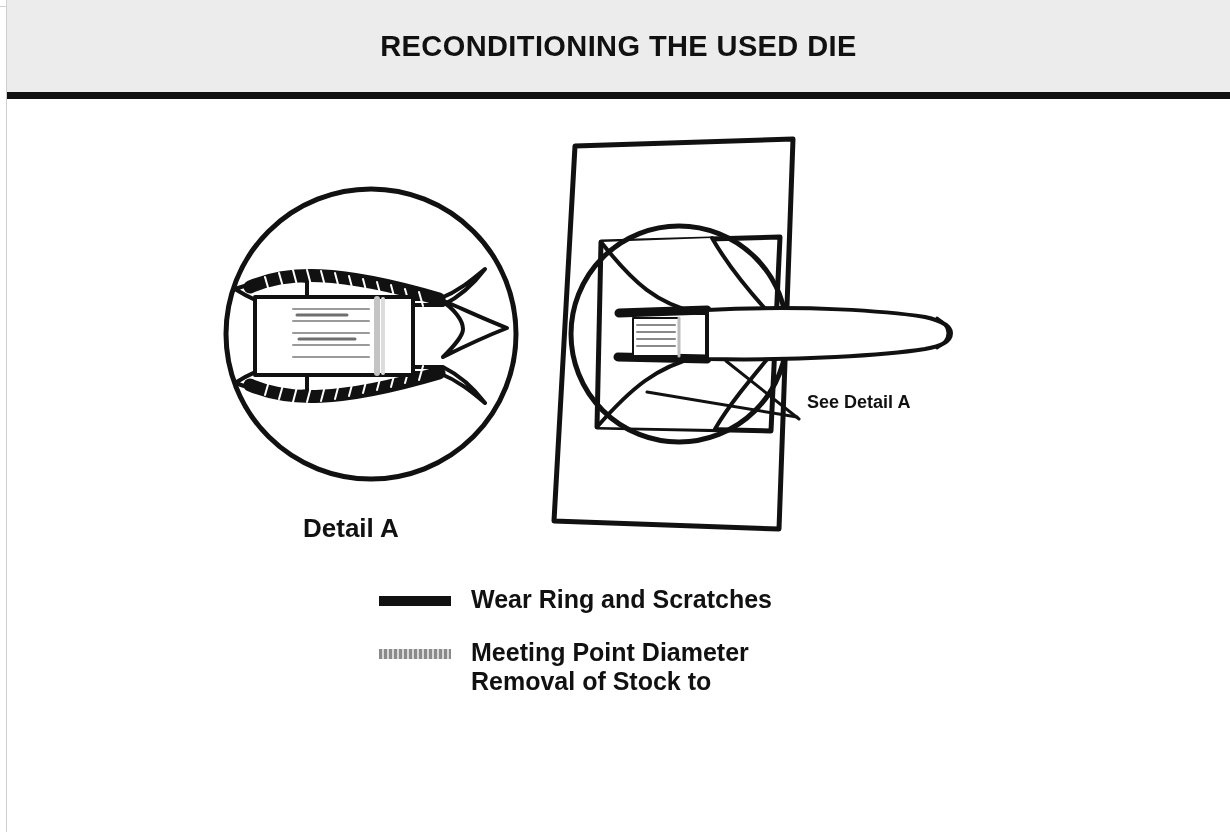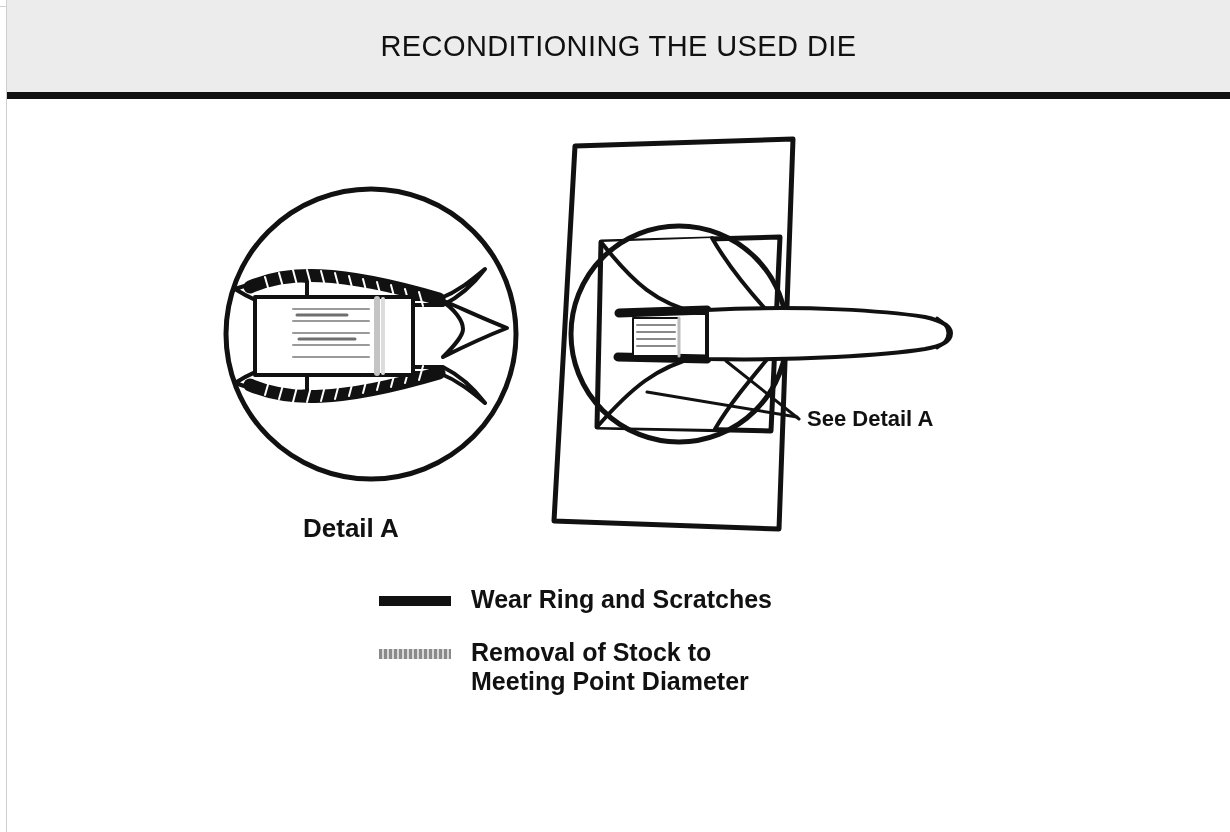--- a/index.html
+++ b/index.html
@@ -44,21 +44,21 @@
     left: 7px; top: 0;
     width: 1223px;
     height: 92px;
     background: #ececec;
     display: flex;
     align-items: center;
     justify-content: center;
   }
   .header-title {
     font-size: 29px;
-    font-weight: normal;
+    font-weight: bold;
     letter-spacing: 0.4px;
     color: #111111;
     text-align: center;
     font-family: "Liberation Sans", sans-serif;
     white-space: nowrap;
   }
   .header-rule {
     position: absolute;
     left: 7px; top: 92px;
     width: 1223px;
@@ -89,22 +89,22 @@
     color: #111111;
     white-space: nowrap;
   }
   #detail-a-label {
     left: 296px;
     top: 414px;
     font-size: 26px;
   }
   #see-detail-a-label {
     left: 800px;
-    top: 307px;
-    font-size: 22px;
+    top: 293px;
+    font-size: 18px;
   }
 
   .legend {
     position: absolute;
     left: 372px;
     top: 486px;
     width: 620px;
   }
   .legend-row {
     display: flex;
@@ -285,21 +285,21 @@
           <div class="swatch-solid"></div>
         </div>
         <div class="legend-text">Wear Ring and Scratches</div>
       </div>
 
       <div class="legend-row">
         <div class="swatch-wrap">
           <div class="swatch-hatched"></div>
         </div>
         <div class="legend-text">
+          <div>Meeting Point Diameter</div>
           <div>Removal of Stock to</div>
-          <div>Meeting Point Diameter</div>
         </div>
       </div>
 
     </div>
 
   </div>
 </div>
 
 </body></html>

